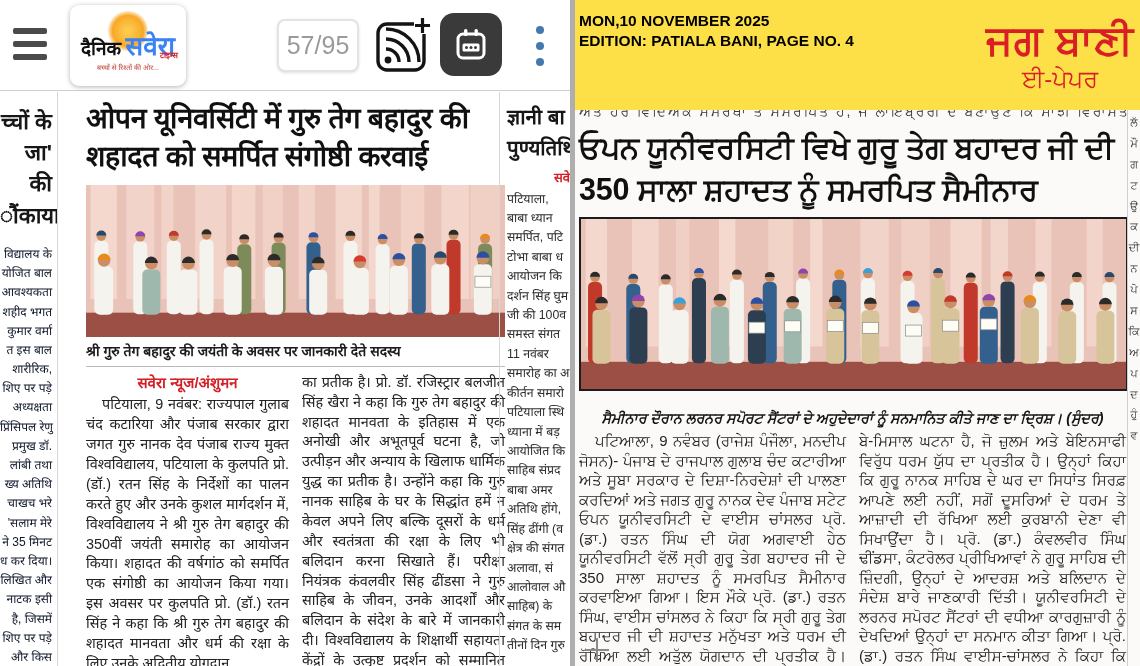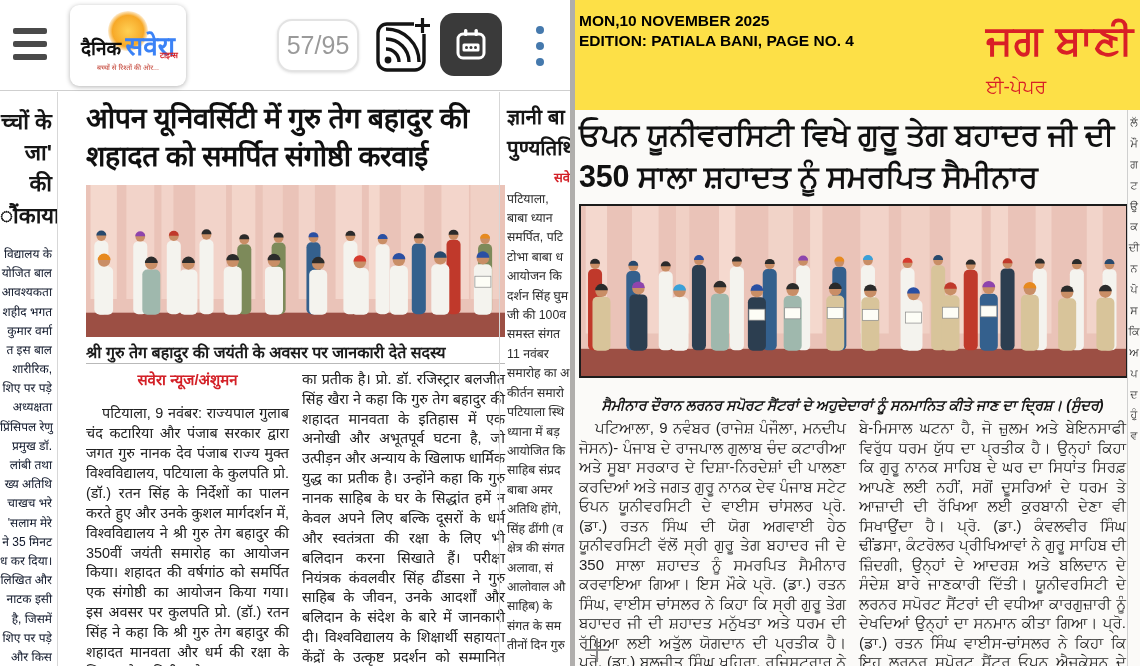--- a/index.html
+++ b/index.html
@@ -15,61 +15,61 @@
   .logo-card { position:absolute; left:70px; top:5px; width:116px; height:81px; background:#fff; border-radius:9px;
                box-shadow:0 1px 5px rgba(0,0,0,.30); overflow:hidden; }
   .logo-sun { position:absolute; left:38px; top:6px; width:40px; height:40px; border-radius:50%;
               background:radial-gradient(circle,#ffd054 0%, #f7a928 55%, rgba(247,169,40,0) 75%); }
   .logo-words { position:absolute; left:0; top:22px; width:116px; text-align:center; white-space:nowrap; }
   .logo-w1 { font-weight:bold; font-size:19px; color:#111; }
   .logo-w2 { font-weight:bold; font-size:26px; color:#3b82f6; }
   .logo-w3 { position:absolute; right:8px; top:44px; font-size:8px; color:#d32027; font-weight:bold; }
   .logo-tag { position:absolute; left:0; top:58px; width:116px; text-align:center; font-size:7px; color:#c0392b; }
   .page-box { position:absolute; left:277px; top:19px; width:82px; height:53px; background:#fff; border:2px solid #e3e3e3;
-              border-radius:15px; box-shadow:0 1px 3px rgba(0,0,0,.12); display:flex; align-items:center; justify-content:center;
+              border-radius:8px; box-shadow:0 1px 3px rgba(0,0,0,.12); display:flex; align-items:center; justify-content:center;
               font-size:25px; color:#9a9a9a; cursor:pointer; }
   .feed-btn { position:absolute; left:372px; top:16px; width:60px; height:60px; cursor:pointer; }
   .cal-btn { position:absolute; left:440px; top:13px; width:62px; height:63px; background:#3a3a3a; border-radius:14px;
              display:flex; align-items:center; justify-content:center; cursor:pointer; }
   .dots { position:absolute; left:534px; top:26px; width:12px; height:46px; cursor:pointer; }
   .dots i { display:block; width:8px; height:8px; border-radius:50%; background:#4579ad; margin:0 auto 8px; }
 
   .lt-paper { position:absolute; left:0; top:92px; width:570px; height:574px; background:#fff; overflow:hidden; }
 
   .lt-colL { position:absolute; left:0; top:0; width:58px; height:574px; border-right:1px solid #d7d7d7;
              padding:14px 5px 0 0; overflow:hidden; }
   .lt-colL .hfrag { font-weight:800; font-size:22px; color:#161616; text-align:right; line-height:1.42; }
   .lt-colL .bfrags { margin-top:14px; font-size:12px; color:#0f172a; text-align:right; line-height:1.6; white-space:nowrap; }
 
   .lt-main { position:absolute; left:76px; top:0; width:438px; height:574px; padding:8px 9px 0 10px; overflow:hidden; }
   .lt-head { font-weight:800; font-size:28.5px; line-height:1.33; color:#101010; letter-spacing:-.3px; }
   .lt-photo { margin-top:9px; width:100%; height:152px; overflow:hidden; background:#edc6bd; }
   .lt-photo svg { display:block; }
-  .lt-cap { margin-top:4px; font-weight:bold; font-size:16px; color:#1c1c1c; border-bottom:1px solid #b9b9b9; }
+  .lt-cap { margin-top:4px; font-weight:bold; font-size:14px; color:#1c1c1c; border-bottom:1px solid #b9b9b9; padding-bottom:6px; }
   .lt-cols { display:flex; gap:13px; margin-top:6px; }
   .lt-col { flex:1; font-size:14.4px; line-height:1.38; color:#222; text-align:justify; }
-  .lt-byline { color:#d32027; font-weight:bold; text-align:center; font-size:15px; margin-bottom:14px; }
+  .lt-byline { color:#d32027; font-weight:bold; text-align:center; font-size:15px; margin-bottom:2px; }
   .ind { text-indent:16px; }
 
   .lt-colR { position:absolute; left:499px; top:0; width:71px; height:574px; border-left:1px solid #d7d7d7;
              padding:10px 0 0 7px; overflow:hidden; }
   .lt-colR .hfrag { font-weight:800; font-size:20.5px; color:#161616; line-height:1.5; white-space:nowrap; }
   .lt-colR .byfrag { color:#d32027; font-weight:bold; font-size:13px; text-align:right; margin-top:4px; }
   .lt-colR .bfrags { margin-top:4px; font-size:12.3px; color:#2c2c2c; line-height:1.58; white-space:nowrap; }
 
   
   .divider { position:absolute; left:570px; top:0; width:5px; height:666px; background:#b0aeac; }
 
   
   .rt-pane { position:absolute; left:575px; top:0; width:609px; height:666px; background:#fde047; overflow:hidden; }
   .rt-header { position:absolute; left:0; top:0; width:565px; height:110px; }
   .rt-date { position:absolute; left:4px; top:11px; font-weight:bold; font-size:15.5px; line-height:1.3; color:#000; }
-  .rt-logo { position:absolute; right:6px; top:20px; text-align:left; }
+  .rt-logo { position:absolute; right:6px; top:20px; text-align:center; }
   .rt-logo-main { font-weight:800; font-size:41px; color:#d91f26; line-height:1.0; letter-spacing:1px; }
-  .rt-logo-sub { font-size:19px; color:#d91f26; margin-top:15px; }
+  .rt-logo-sub { font-size:24px; color:#d91f26; margin-top:4px; }
 
   .rt-paper { position:absolute; left:0; top:110px; width:565px; height:556px; background:#fbfaf8; overflow:hidden; }
   .rt-cutline { height:13px; overflow:hidden; position:relative; }
   .rt-cutline span { position:absolute; left:4px; top:-7px; font-size:14px; color:#3a3a3a; white-space:nowrap; letter-spacing:2px; }
   .rt-head { font-weight:800; font-size:30.5px; line-height:1.38; color:#101010; padding:3px 24px 4px 4px; letter-spacing:-.2px; }
   .rt-photo { margin:3px 12px 0 4px; height:174px; border:2px solid #1c1c1c; background:#eecabe; overflow:hidden; }
   .rt-cap { text-align:center; font-weight:bold; font-style:italic; font-size:14.3px; color:#141414; margin-top:19px; padding-right:10px; }
   .rt-cols { display:flex; gap:13px; padding:4px 14px 0 4px; }
   .rt-col { flex:1; font-size:15px; line-height:1.3; color:#1f1f1f; text-align:justify; }
   .rt-edge { position:absolute; right:0; top:0; width:13px; height:556px; border-left:1px solid #cfcfcf; background:#fbfaf8;
@@ -313,20 +313,23 @@
         <div>MON,10 NOVEMBER 2025</div>
         <div>EDITION: PATIALA BANI, PAGE NO. 4</div>
       </div>
       <div class="rt-logo">
         <div class="rt-logo-main">ਜਗ ਬਾਣੀ</div>
         <div class="rt-logo-sub">ਈ-ਪੇਪਰ</div>
       </div>
     </div>
 
     <div class="rt-paper">
+      <div class="rt-cutline">
+          <span>ਅਤ ਹਰ ਵਿਦਿਅਕ ਸਮਰੱਥਾ ਤ ਸਮਰਪਿਤ ਹੈ, ਜ ਲਾਇਬ੍ਰੇਰੀ ਦੇ ਬਣਾਉਣ ਕਿ ਸਾਂਝੀ ਵਿਰਾਸਤ</span>
+        </div>
       <div class="rt-head">ਓਪਨ ਯੂਨੀਵਰਸਿਟੀ ਵਿਖੇ ਗੁਰੂ ਤੇਗ ਬਹਾਦਰ ਜੀ ਦੀ 350 ਸਾਲਾ ਸ਼ਹਾਦਤ ਨੂੰ ਸਮਰਪਿਤ ਸੈਮੀਨਾਰ</div>
       <div class="rt-photo">
         <svg id="photoR" width="545" height="170">
             <rect x="0" y="0" width="545" height="170" fill="#eac3b8"></rect>
             <rect x="4.658460717648268" y="0" width="21.436010599136353" height="127.5" fill="#f7ded4" opacity="0.7702289164066314"></rect>
             <rect x="51.00639120737711" y="0" width="26.56778645515442" height="127.5" fill="#f7ded4" opacity="0.6913017094135284"></rect>
             <rect x="95.00226243336995" y="0" width="13.340114831924438" height="127.5" fill="#f7ded4" opacity="0.4671715900301933"></rect>
             <rect x="138.06052255630493" y="0" width="16.321999609470367" height="127.5" fill="#f7ded4" opacity="0.7989615082740784"></rect>
             <rect x="187.34989229838052" y="0" width="24.770397663116455" height="127.5" fill="#f7ded4" opacity="0.5766603589057923"></rect>
             <rect x="229.13396771748862" y="0" width="12.300585269927979" height="127.5" fill="#f7ded4" opacity="0.764810536801815"></rect>

